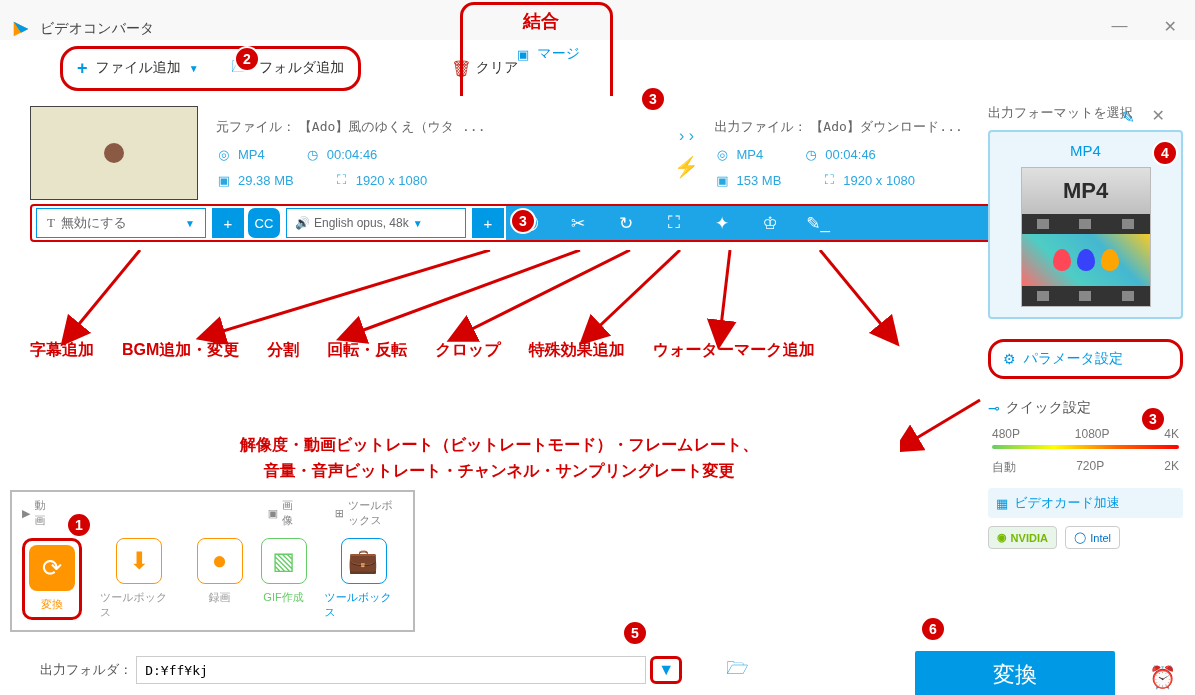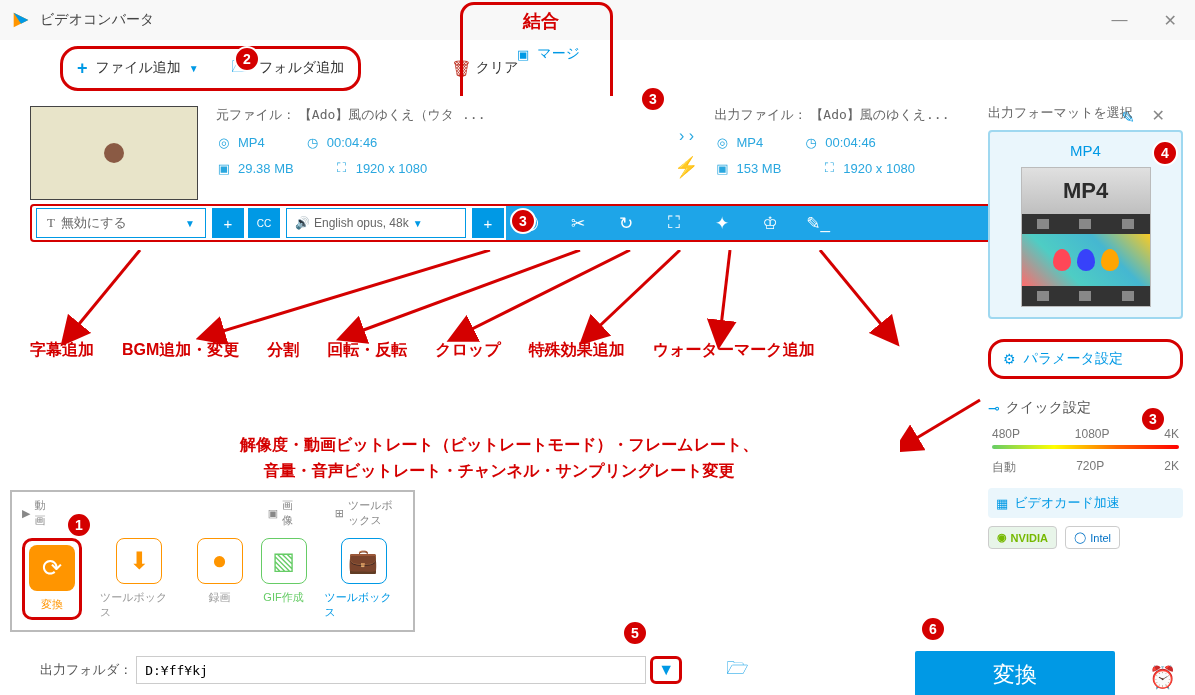--- a/index.html
+++ b/index.html
@@ -1,17 +1,17 @@
 <!DOCTYPE html>
 <html><head>
 <meta charset="utf-8">
 <style>
 * { margin: 0; padding: 0; box-sizing: border-box; font-family: "Meiryo", "Hiragino Kaku Gothic Pro", sans-serif; }
 body { width: 1195px; height: 695px; background: #fff; position: relative; overflow: hidden; }
-.titlebar { height: 40px; display: flex; align-items: center; padding: 0 10px; background: #f8f8f8; }
+.titlebar { height: 40px; display: flex; align-items: flex-end; padding: 0 10px; background: #f8f8f8; }
 .logo { display: flex; align-items: center; gap: 8px; }
 .logo-icon { width: 22px; height: 22px; }
 .title-text { font-size: 14px; color: #444; }
 .win-controls { margin-left: auto; display: flex; gap: 20px; color: #888; font-size: 16px; }
 .win-btn { cursor: pointer; padding: 4px 8px; }
 
 .top-toolbar { height: 56px; display: flex; align-items: center; padding: 0 60px; gap: 10px; position: relative; }
 .tb-group { display: inline-flex; align-items: center; gap: 4px; padding: 6px 10px; border-radius: 4px; }
 .combine-group { position: absolute; left: 460px; top: -38px; border: 3px solid #d40000; border-radius: 14px; padding: 4px 20px 44px 44px; }
 .combine-label { color: #d40000; font-weight: bold; font-size: 18px; position: absolute; top: 4px; left: 60px; }
@@ -21,21 +21,21 @@
 .tb-sep { color: #ccc; margin: 0 6px; }
 .chev-down { color: #0099e5; font-size: 10px; }
 .folder-icon { color: #0099e5; }
 .trash-icon { color: #c0392b; }
 .merge-icon-box { color: #0099e5; font-size: 13px; margin-right: 4px; }
 
 .file-row { display: flex; padding: 10px 30px 0 30px; gap: 10px; background: #fff; position: relative; }
 .thumb { width: 168px; height: 94px; background: #e8e4c9; border: 1px solid #444; display: flex; align-items: center; justify-content: center; }
 .thumb-placeholder { width: 20px; height: 20px; background: #8a5a44; border-radius: 50%; }
 .file-cols { flex: 1; display: flex; gap: 0; }
-.file-col { flex: 1; padding: 0 8px; }
+.file-col { flex: 1; padding: 0 8px; margin-top: 12px; }
 .file-label { font-size: 13px; color: #666; margin-bottom: 10px; }
 .file-title { font-family: monospace; color: #666; }
 .info-row { display: flex; gap: 40px; margin-bottom: 10px; font-size: 13px; color: #2aa7df; font-family: monospace; }
 .info-item { display: flex; align-items: center; gap: 6px; }
 .info-ico { width: 16px; height: 16px; display: inline-flex; align-items: center; justify-content: center; color: #2aa7df; }
 .divider { width: 40px; display: flex; flex-direction: column; align-items: center; justify-content: center; gap: 10px; }
 .lightning { color: #ff9500; font-size: 20px; }
 .arrow-blue { color: #2aa7df; font-size: 16px; }
 .edit-pencil { color: #0099e5; position: absolute; right: 60px; top: 12px; cursor: pointer; }
 .close-x { position: absolute; right: 30px; top: 10px; color: #888; cursor: pointer; font-size: 16px; }
@@ -173,21 +173,21 @@
             <span class="info-ico">⛶</span>
             <span>1920 x 1080</span>
           </div>
       </div>
     </div>
     <div class="divider">
       <span class="arrow-blue">› ›</span>
       <span class="lightning">⚡</span>
     </div>
     <div class="file-col">
-      <div class="file-label"><span>出力ファイル：</span> <span class="file-title">【Ado】風のゆくえ...</span></div>
+      <div class="file-label"><span>出力ファイル：</span> <span class="file-title">【Ado】ダウンロード...</span></div>
       <div class="info-row">
         <div class="info-item">
             <span class="info-ico">◎</span>
             <span>MP4</span>
           </div>
         <div class="info-item">
             <span class="info-ico">◷</span>
             <span>00:04:46</span>
           </div>
       </div>
@@ -207,21 +207,21 @@
   <span class="close-x">✕</span>
 </div>
 
 <div class="edit-toolbar">
   <div class="subtitle-select">
     <span class="t-icon">T</span>
     <span class="sel-text">無効にする</span>
     <span class="chev-down">▼</span>
   </div>
   <div class="square-btn">+</div>
-  <div class="square-btn" style="font-size:10px;">CC</div>
+  <div class="square-btn" style="font-size:13px;border-radius:7px;">CC</div>
   <div class="audio-select">
     <span class="speaker-icon">🔊</span>
     <span>English opus, 48k</span>
     <span class="chev-down">▼</span>
   </div>
   <div class="square-btn">+</div>
   <div class="blue-strip">
     <div class="strip-btn">ⓘ</div>
     <div class="strip-btn">✂</div>
     <div class="strip-btn">↻</div>

